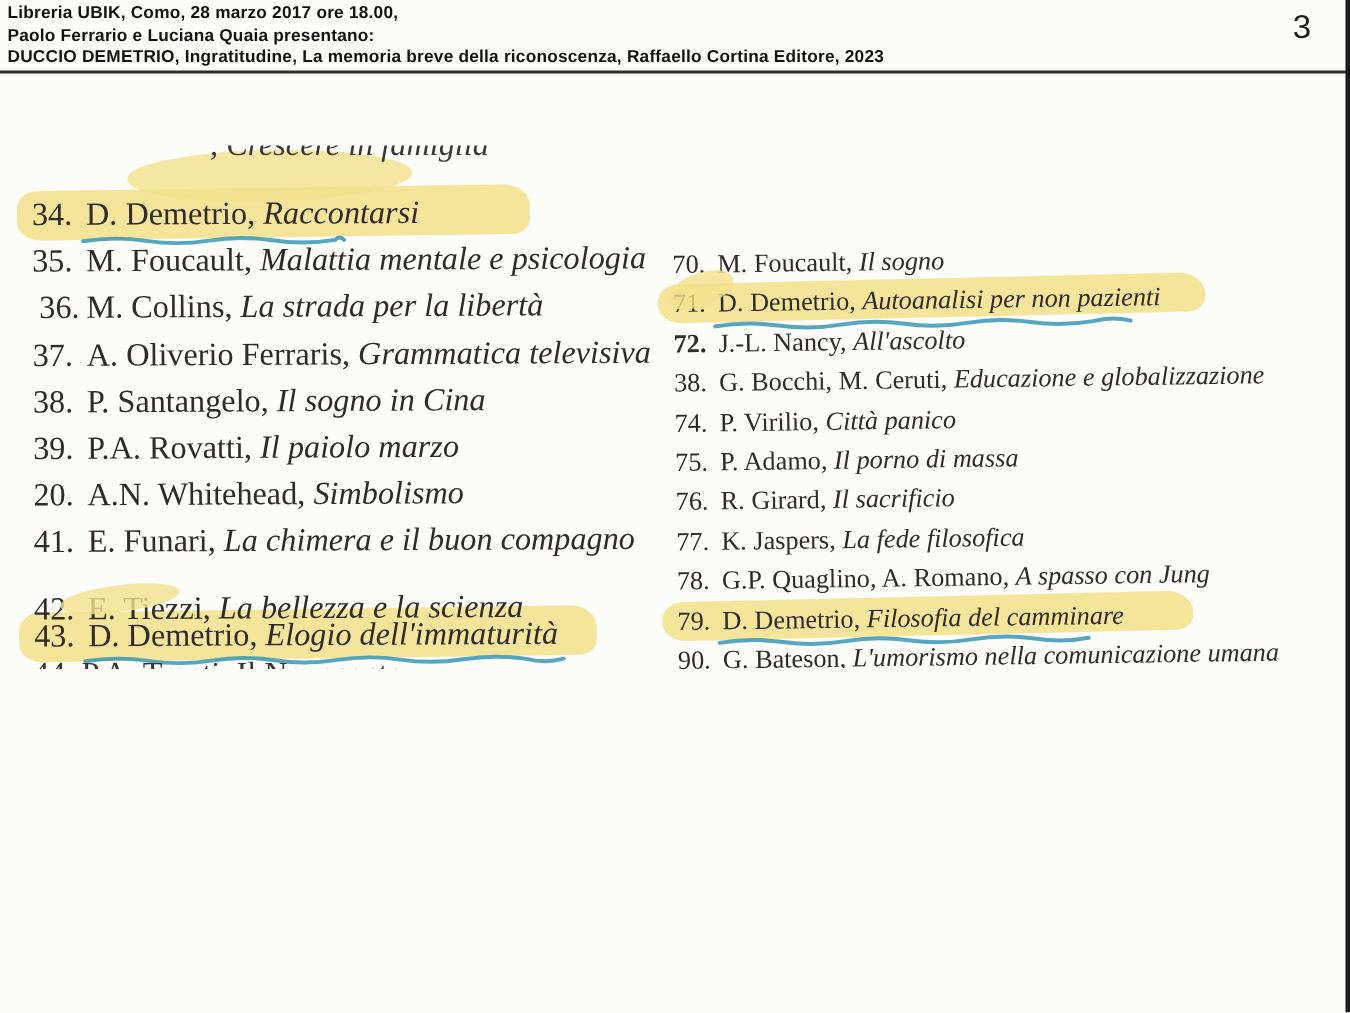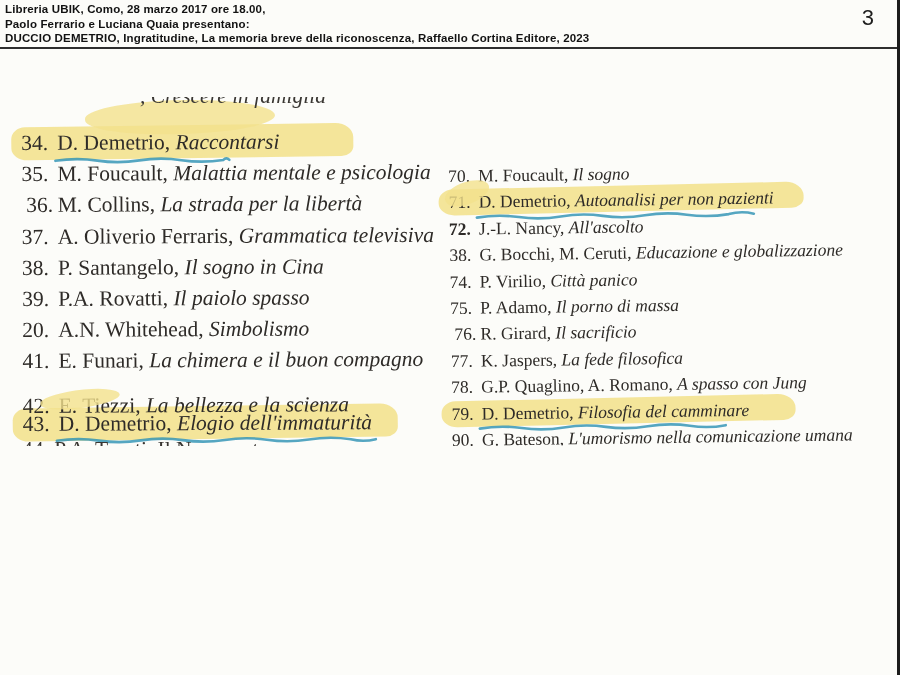--- a/index.html
+++ b/index.html
@@ -60,38 +60,38 @@
   </div>
 
   <div class="col" id="left-rows" style="transform: rotate(-0.3deg); transform-origin: 22px 280px;">
       <div class="row" style="left: 22px; top: 131px; font-size: 21.5px;"><span class="content"><span class="num" style="width: 36px;">34.</span><span class="author">D. Demetrio, </span><span class="title">Raccontarsi</span></span><div class="hl" style="left: -10px; top: -5px; height: 33px; width: 342px; transform: rotate(-0.5deg);"></div><svg class="squiggle" width="174" height="10" style="left: 34px; top: 24.5px;">
           <path d="M0 5 q21 -3.2 42 0 q21 3.2 42 0 q21 -3.2 42 0 q21 3.2 42 0 q3 -3.2 6 0" fill="none" stroke="#2f93b4" stroke-width="2.6" stroke-linecap="round" opacity="0.82"></path>
         </svg></div>
       <div class="row" style="left: 22px; top: 162.2px; font-size: 21.5px;"><span class="content"><span class="num" style="width: 36px;">35.</span><span class="author">M. Foucault, </span><span class="title">Malattia mentale e psicologia</span></span></div>
       <div class="row" style="left: 22px; top: 193.4px; font-size: 21.5px;"><span class="content"><span class="num" style="width: 36px; text-align: center;">36.</span><span class="author">M. Collins, </span><span class="title">La strada per la libertà</span></span></div>
       <div class="row" style="left: 22px; top: 224.6px; font-size: 21.5px;"><span class="content"><span class="num" style="width: 36px;">37.</span><span class="author">A. Oliverio Ferraris, </span><span class="title">Grammatica televisiva</span></span></div>
       <div class="row" style="left: 22px; top: 255.8px; font-size: 21.5px;"><span class="content"><span class="num" style="width: 36px;">38.</span><span class="author">P. Santangelo, </span><span class="title">Il sogno in Cina</span></span></div>
-      <div class="row" style="left: 22px; top: 287px; font-size: 21.5px;"><span class="content"><span class="num" style="width: 36px;">39.</span><span class="author">P.A. Rovatti, </span><span class="title">Il paiolo spasso</span></span></div>
+      <div class="row" style="left: 22px; top: 287px; font-size: 21.5px;"><span class="content"><span class="num" style="width: 36px;">39.</span><span class="author">P.A. Rovatti, </span><span class="title">Il paiolo marzo</span></span></div>
       <div class="row" style="left: 22px; top: 318.2px; font-size: 21.5px;"><span class="content"><span class="num" style="width: 36px;">20.</span><span class="author">A.N. Whitehead, </span><span class="title">Simbolismo</span></span></div>
       <div class="row" style="left: 22px; top: 349.4px; font-size: 21.5px;"><span class="content"><span class="num" style="width: 36px;">41.</span><span class="author">E. Funari, </span><span class="title">La chimera e il buon compagno</span></span></div>
       <div class="row" style="left: 22px; top: 380.6px; font-size: 21.5px;"><span class="content"><span class="num" style="width: 36px; margin-top: 13px;">42.</span><span class="author">E. Tiezzi, </span><span class="title">La bellezza e la scienza</span></span></div>
       <div class="row" style="left: 22px; top: 411.8px; font-size: 21.5px;"><span class="content"><span class="num" style="width: 36px;">43.</span><span class="author">D. Demetrio, </span><span class="title">Elogio dell'immaturità</span></span><div class="hl" style="left: -10px; top: -5px; height: 33px; width: 385px; transform: rotate(-0.5deg);"></div><svg class="squiggle" width="319" height="10" style="left: 34px; top: 24.5px;">
           <path d="M0 5 q21 -3.2 42 0 q21 3.2 42 0 q21 -3.2 42 0 q21 3.2 42 0 q21 -3.2 42 0 q21 3.2 42 0 q21 -3.2 42 0 q12.5 3.2 25 0" fill="none" stroke="#2f93b4" stroke-width="2.6" stroke-linecap="round" opacity="0.82"></path>
         </svg></div>
     </div>
   <div class="col" id="right-rows" style="transform: rotate(-0.8deg); transform-origin: 450px 300px;">
       <div class="row" style="left: 450px; top: 166px; font-size: 17.5px;"><span class="content"><span class="num" style="width: 30px;">70.</span><span class="author">M. Foucault, </span><span class="title">Il sogno</span></span></div>
       <div class="row" style="left: 450px; top: 192.4px; font-size: 17.5px;"><span class="content"><span class="num" style="width: 30px;">71.</span><span class="author">D. Demetrio, </span><span class="title">Autoanalisi per non pazienti</span></span><div class="hl" style="left: -10px; top: -4px; height: 26px; width: 365px; transform: rotate(-0.5deg);"></div><svg class="squiggle" width="277" height="10" style="left: 28px; top: 20.5px;">
           <path d="M0 5 q21 -3.2 42 0 q21 3.2 42 0 q21 -3.2 42 0 q21 3.2 42 0 q21 -3.2 42 0 q21 3.2 42 0 q12.5 -3.2 25 0" fill="none" stroke="#2f93b4" stroke-width="2.6" stroke-linecap="round" opacity="0.82"></path>
         </svg></div>
       <div class="row" style="left: 450px; top: 218.8px; font-size: 17.5px;"><span class="content"><span class="num" style="width: 30px; font-weight: bold;">72.</span><span class="author">J.-L. Nancy, </span><span class="title">All'ascolto</span></span></div>
       <div class="row" style="left: 450px; top: 245.2px; font-size: 17.5px;"><span class="content"><span class="num" style="width: 30px;">38.</span><span class="author">G. Bocchi, M. Ceruti, </span><span class="title">Educazione e globalizzazione</span></span></div>
       <div class="row" style="left: 450px; top: 271.6px; font-size: 17.5px;"><span class="content"><span class="num" style="width: 30px;">74.</span><span class="author">P. Virilio, </span><span class="title">Città panico</span></span></div>
       <div class="row" style="left: 450px; top: 298px; font-size: 17.5px;"><span class="content"><span class="num" style="width: 30px;">75.</span><span class="author">P. Adamo, </span><span class="title">Il porno di massa</span></span></div>
-      <div class="row" style="left: 450px; top: 324.4px; font-size: 17.5px;"><span class="content"><span class="num" style="width: 30px; text-align: center;">76.</span><span class="author">R. Girard, </span><span class="title">Il sacrificio</span></span></div>
+      <div class="row" style="left: 450px; top: 324.4px; font-size: 17.5px;"><span class="content"><span class="num" style="width: 30px;">76.</span><span class="author">R. Girard, </span><span class="title">Il sacrificio</span></span></div>
       <div class="row" style="left: 450px; top: 350.8px; font-size: 17.5px;"><span class="content"><span class="num" style="width: 30px;">77.</span><span class="author">K. Jaspers, </span><span class="title">La fede filosofica</span></span></div>
       <div class="row" style="left: 450px; top: 377.2px; font-size: 17.5px;"><span class="content"><span class="num" style="width: 30px;">78.</span><span class="author">G.P. Quaglino, A. Romano, </span><span class="title">A spasso con Jung</span></span></div>
       <div class="row" style="left: 450px; top: 403.6px; font-size: 17.5px;"><span class="content"><span class="num" style="width: 30px;">79.</span><span class="author">D. Demetrio, </span><span class="title">Filosofia del camminare</span></span><div class="hl" style="left: -10px; top: -4px; height: 26px; width: 354px; transform: rotate(-0.5deg);"></div><svg class="squiggle" width="246" height="10" style="left: 28px; top: 20.5px;">
           <path d="M0 5 q21 -3.2 42 0 q21 3.2 42 0 q21 -3.2 42 0 q21 3.2 42 0 q21 -3.2 42 0 q18 3.2 36 0" fill="none" stroke="#2f93b4" stroke-width="2.6" stroke-linecap="round" opacity="0.82"></path>
         </svg></div>
       <div class="row" style="left: 450px; top: 430px; font-size: 17.5px; height: 17px; overflow: hidden;"><span class="content"><span class="num" style="width: 30px;">90.</span><span class="author">G. Bateson, </span><span class="title">L'umorismo nella comunicazione umana</span></span></div>
     </div>
 
   <div class="right-border"></div>
 <div class="hl-blob" style="left: 85px; top: 100px; width: 190px; height: 34px; transform: rotate(-2deg);"></div>

